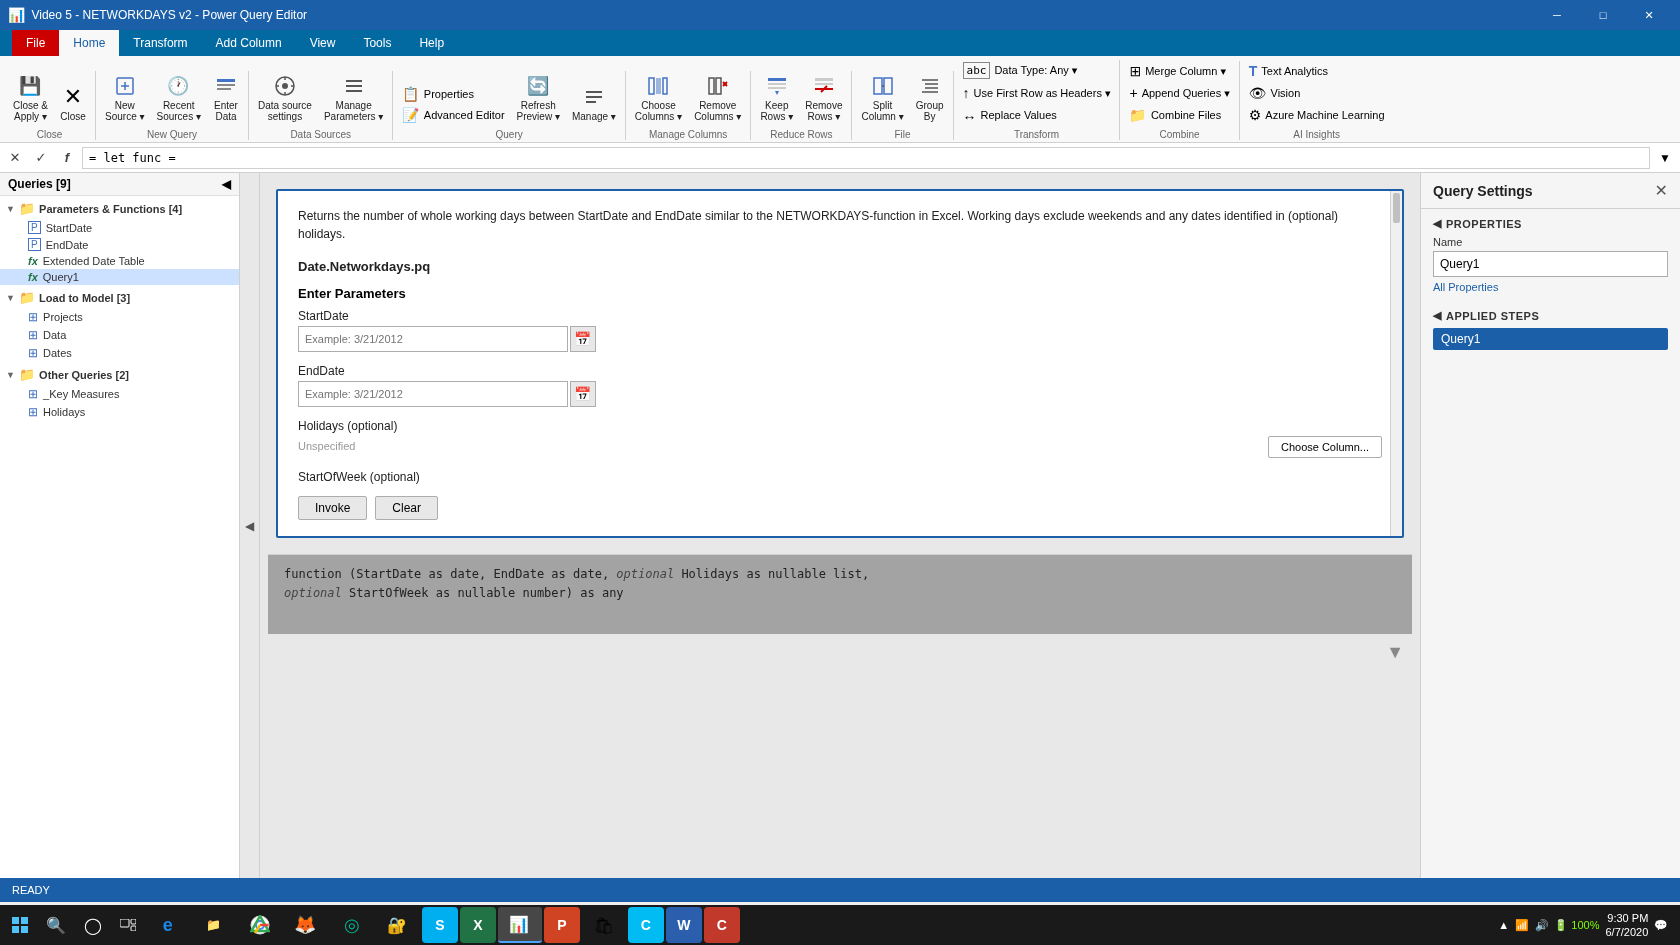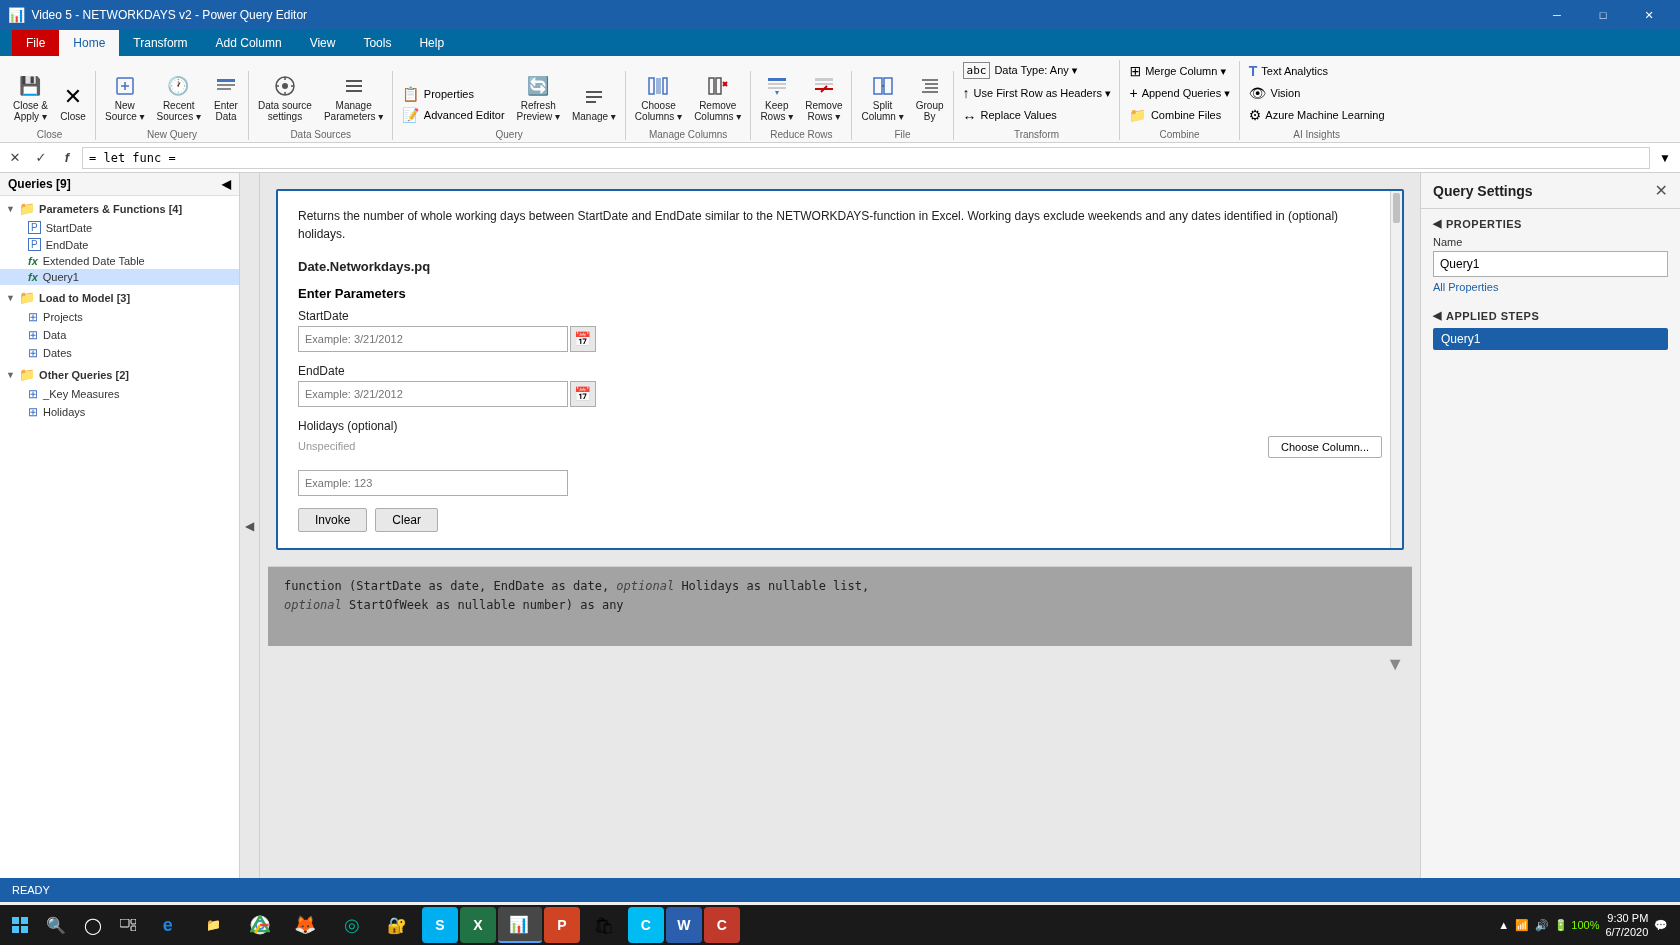--- a/index.html
+++ b/index.html
@@ -575,23 +575,21 @@
 
         <div class="param-group">
           <div class="param-label">Holidays (optional)</div>
           <div style="display:flex; align-items:flex-start; justify-content:space-between;">
             <div style="font-size:11px; color:#999; padding:4px 0;">Unspecified</div>
             <button class="choose-col-btn">Choose Column...</button>
           </div>
         </div>
 
         <div class="param-group">
-          <div class="param-input-row">
-            <input class="param-input" type="text" placeholder="Example: 123" style="">
-          </div>
+          <div class="param-label">StartOfWeek (optional)</div>
         </div>
 
         <div class="invoke-actions">
           <button class="invoke-btn">Invoke</button>
           <button class="invoke-btn">Clear</button>
         </div>
       </div>
 
       <div id="func-signature" style="background:#a3a3a3; padding:10px 16px; font-family:Consolas,monospace; font-size:12px; color:#222; line-height:1.6; border-top:1px solid #d0d0d0; min-height:80px;">
         <span>function (<span style="font-family:Consolas,monospace; font-size:12px;">StartDate</span> as date, <span style="font-family:Consolas,monospace;">EndDate</span> as date, <em>optional</em> <span style="font-family:Consolas,monospace;">Holidays</span> as nullable list,</span><br>

